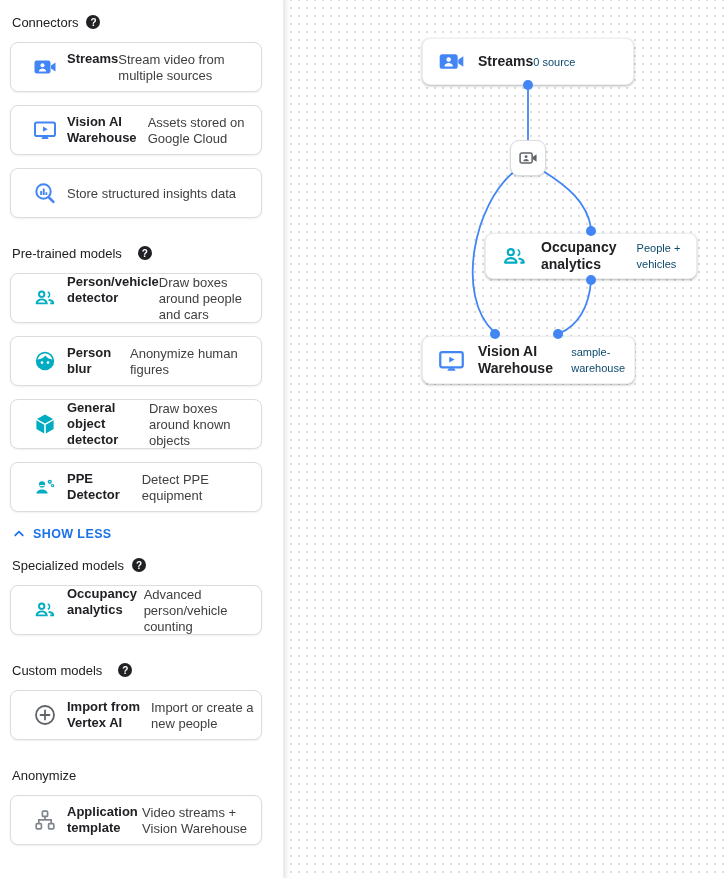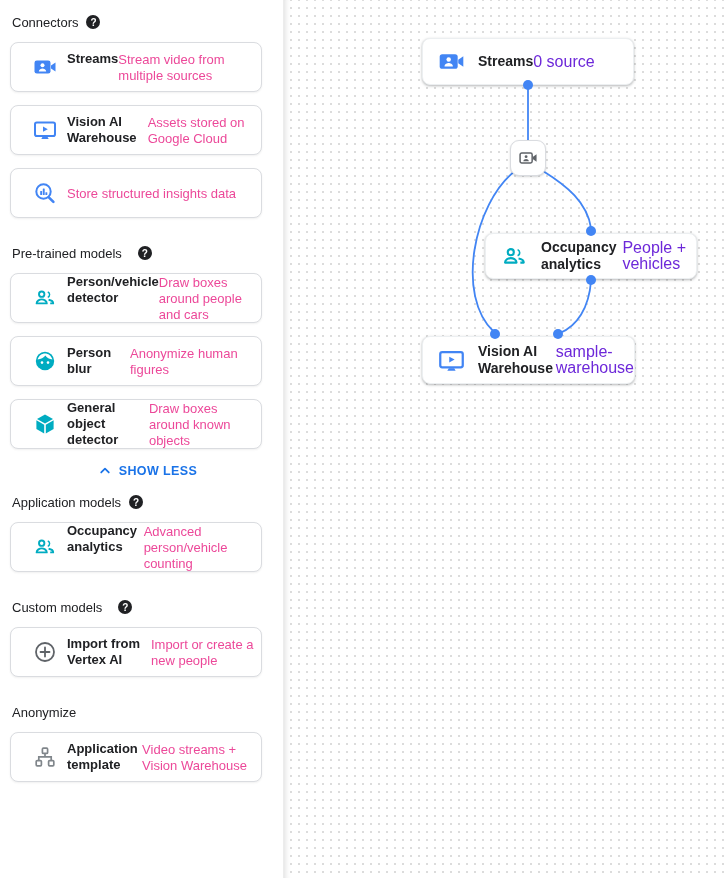--- a/index.html
+++ b/index.html
@@ -21,44 +21,44 @@
   .help-icon::before { content:"?"; }
   .palette-card { width:252px; height:50px; margin-bottom:13px;
                   border:1px solid #dadce0; border-radius:8px; background:#fff;
                   display:flex; align-items:center; cursor:grab;
                   box-shadow:0 1px 2px rgba(60,64,67,.08); }
   .palette-card .icon-wrap { width:24px; height:24px; margin:0 10px 0 22px;
                              flex:0 0 auto; display:flex; align-items:center;
                              justify-content:center; }
   .card-text { display:flex; flex-direction:row; line-height:16px; }
   .card-title { font-size:13px; font-weight:bold; color:#202124; }
-  .card-desc  { font-size:13px; color:#ec4899; margin-top:1px; }
+  .card-desc  { font-size:13px; color:#404040; margin-top:1px; }
   .show-less { display:flex; align-items:center; gap:7px; margin:8px 0 8px 2px;
                height:18px; color:#1a73e8; font-size:12.5px; font-weight:bold;
-               letter-spacing:.4px; cursor:pointer;justify-content:center; }
+               letter-spacing:.4px; cursor:pointer; }
 
   
   .canvas { position:absolute; left:283px; top:0; width:442px; height:878px;
             background-color:#fff;
             background-image:radial-gradient(circle, #dcdcdc 1.1px, transparent 1.4px);
             background-size:8px 8px; background-position:3px 4px;
             border-left:1px solid #ececec;
             box-shadow:inset 7px 0 7px -7px rgba(0,0,0,.18); }
   .edge-layer, .dot-layer { position:absolute; left:0; top:0; width:442px;
                             height:878px; pointer-events:none; }
   .edge-layer { z-index:1; } .dot-layer { z-index:4; }
   .flow-node { position:absolute; z-index:2; background:#fff; border-radius:8px;
                border:1px solid #eceff1; display:flex; align-items:center;
                box-shadow:0 1px 3px rgba(60,64,67,.28), 0 1px 2px rgba(60,64,67,.12);
                cursor:pointer; }
   .flow-node .icon-wrap { width:28px; height:28px; margin:0 13px 0 14px;
                           flex:0 0 auto; display:flex; align-items:center;
                           justify-content:center; }
   .node-title { font-size:14px; font-weight:bold; color:#202124; line-height:17px; }
-  .node-subtitle { font-size:16px; color:#6d28d9; line-height:16px; margin-top:1px; }
+  .node-subtitle { font-size:11px; color:#0c4a6e; line-height:16px; margin-top:1px; }
   .mini-node { position:absolute; z-index:2; width:36px; height:36px;
                background:#fff; border:1px solid #dadce0; border-radius:9px;
                display:flex; align-items:center; justify-content:center;
                box-shadow:0 1px 2px rgba(60,64,67,.22); cursor:pointer; }
 </style>
 </head>
 <body>
 
 <div class="app">
 
@@ -155,32 +155,49 @@
           <path d="M3.4 8.3 L11.2 12.7 V21.4 L3.4 17 z" fill="#00acc1"></path>
           <path d="M20.6 8.3 L12.8 12.7 V21.4 L20.6 17 z" fill="#00acc1"></path>
         </svg>
       </span>
       <span class="card-text">
         <span class="card-title">General object detector</span>
         <span class="card-desc">Draw boxes around known objects</span>
       </span>
     </div>
 
+    <div class="palette-card">
+      <span class="icon-wrap">
+        <svg width="24" height="24" viewBox="0 0 24 24">
+          <circle cx="9" cy="9.4" r="3.1" fill="#00acc1"></circle>
+          <path d="M6.4 10.6h5.2" stroke="#fff" stroke-width="1.1"></path>
+          <path d="M3.4 18.6c0-2.8 3.4-4.2 5.6-4.2s5.6 1.4 5.6 4.2z" fill="#00acc1"></path>
+          <circle cx="16.8" cy="6.8" r="2.1" fill="#00acc1"></circle>
+          <circle cx="16.8" cy="6.8" r=".7" fill="#fff"></circle>
+          <circle cx="19.6" cy="10.6" r="1.7" fill="#00acc1"></circle>
+          <circle cx="19.6" cy="10.6" r=".6" fill="#fff"></circle>
+        </svg>
+      </span>
+      <span class="card-text">
+        <span class="card-title">PPE Detector</span>
+        <span class="card-desc">Detect PPE equipment</span>
+      </span>
+    </div>
 
     <div class="show-less">
       <span style="display:inline-flex;">
         <svg width="14" height="14" viewBox="0 0 24 24">
           <path d="M5.5 14.5 L12 8 l6.5 6.5" fill="none" stroke="#1a73e8" stroke-width="3" stroke-linecap="round" stroke-linejoin="round"></path>
         </svg>
       </span>
       <span>SHOW LESS</span>
     </div>
 
     <div class="section-heading" style="margin-top:13px;">
-      <span>Application models</span>
+      <span>Specialized models</span>
       <span class="help-icon"></span>
     </div>
 
     <div class="palette-card">
       <span class="icon-wrap">
         <svg width="24" height="24" viewBox="0 0 24 24">
           <circle cx="8.7" cy="8.2" r="2.7" fill="none" stroke="#00acc1" stroke-width="1.9"></circle>
           <path d="M3.6 17.4c0-2.7 3.2-4 5.1-4s5.1 1.3 5.1 4z" fill="none" stroke="#00acc1" stroke-width="1.9" stroke-linejoin="round"></path>
           <path d="M14.8 5.9a2.9 2.9 0 0 1 0 5.4c1.1-.6 1.8-1.6 1.8-2.7s-.7-2.1-1.8-2.7z" fill="#00acc1" stroke="#00acc1" stroke-width="1.4"></path>
           <path d="M15.6 13.8c2.3.4 4.6 1.6 4.6 3.6h-3" fill="none" stroke="#00acc1" stroke-width="1.9" stroke-linejoin="round"></path>

